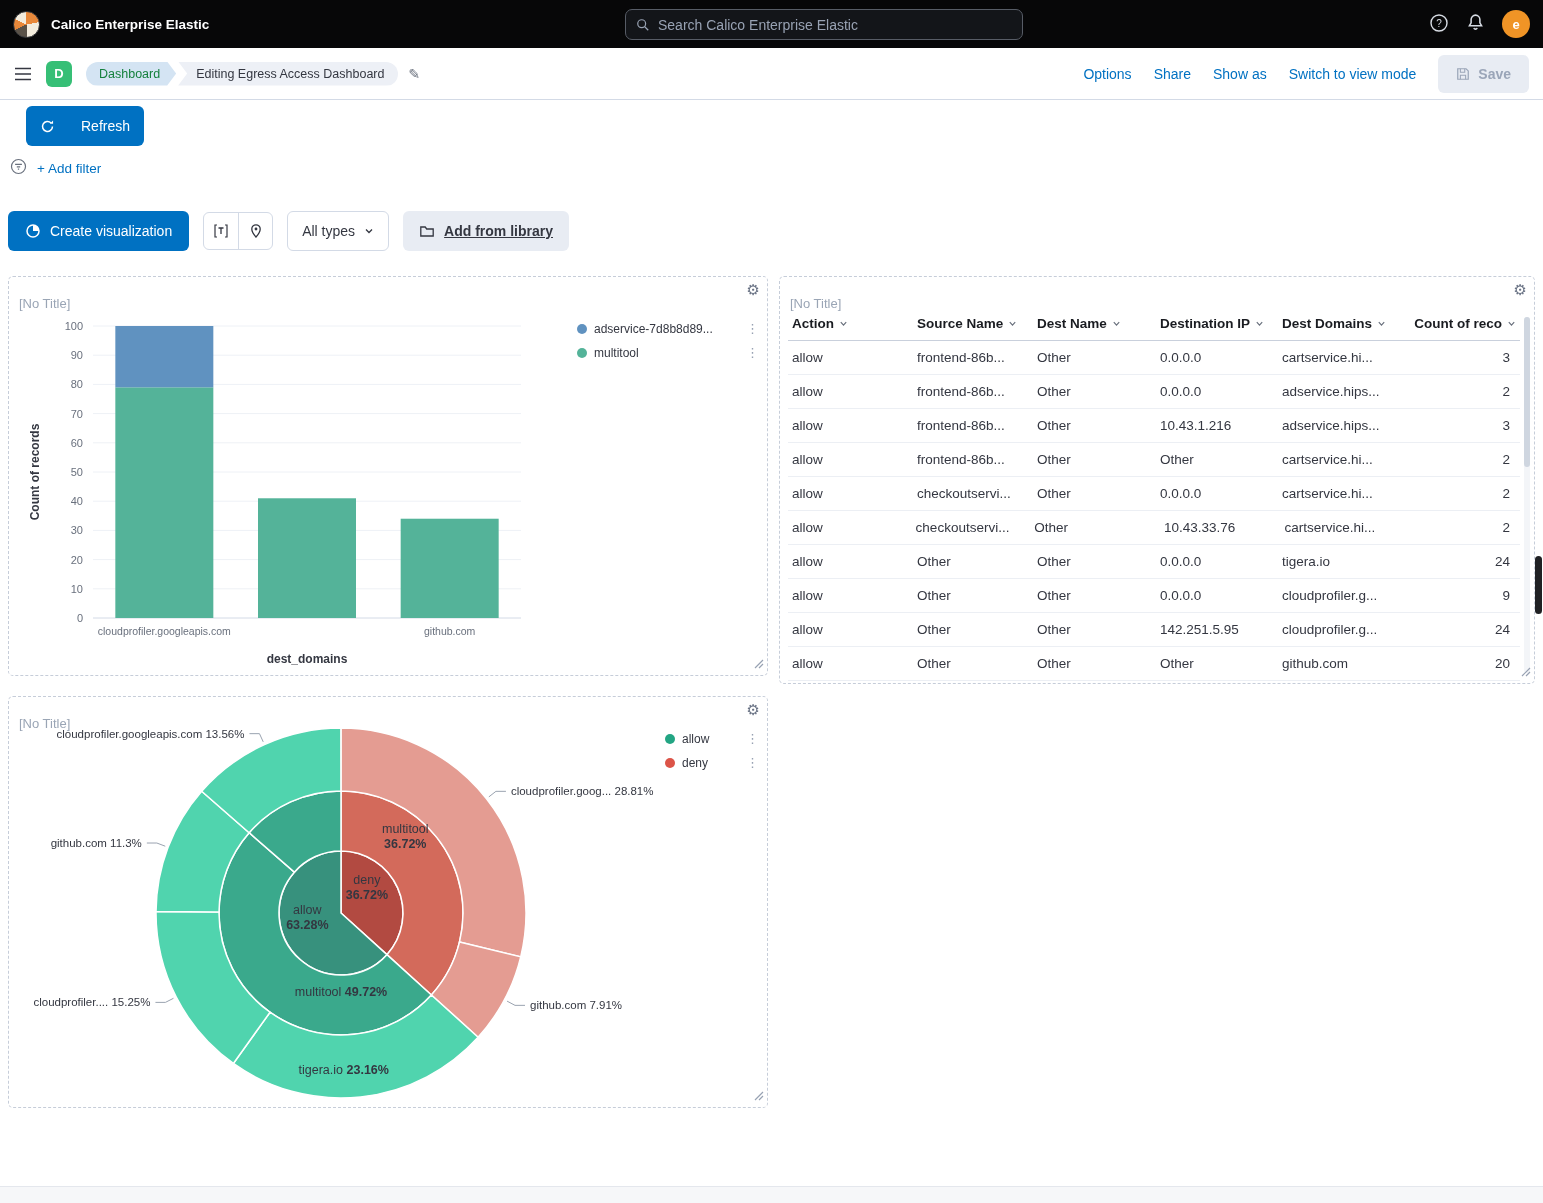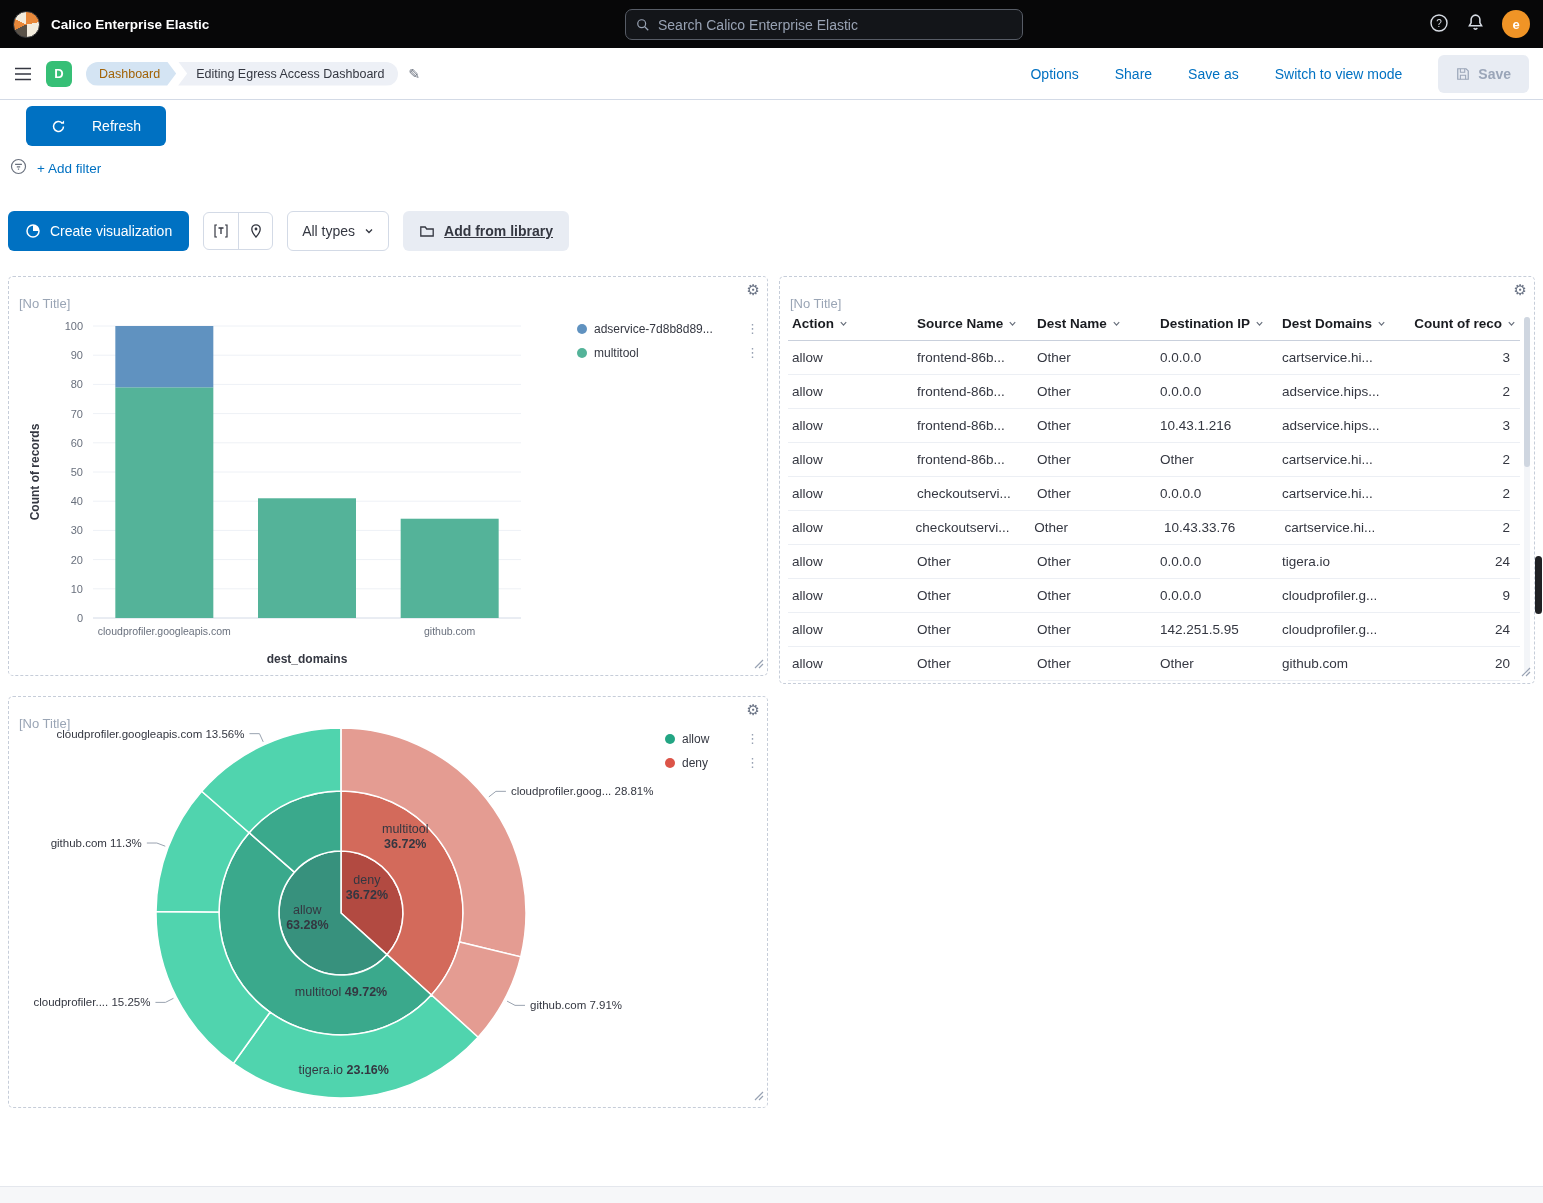--- a/index.html
+++ b/index.html
@@ -27,47 +27,47 @@
     display:flex; align-items:center; justify-content:center; }
 
   
   .navbar { position:absolute; top:48px; left:0; right:0; height:52px; background:#fff; border-bottom:1px solid #d3dae6;
     display:flex; align-items:center; padding:0 14px; }
   .hamburger { margin-right:14px; display:flex; }
   .app-badge { width:26px; height:26px; border-radius:6px; background:#36bf76; color:#fff; font-weight:700; font-size:13px;
     display:flex; align-items:center; justify-content:center; margin-right:14px; }
   .crumbs { display:flex; align-items:center; }
   .crumb { height:24px; display:flex; align-items:center; font-size:12.5px; }
-  .crumb1 { background:#d4e4f3; color:#a16207; padding:0 16px 0 13px; border-radius:12px 0 0 12px;
+  .crumb1 { background:#d4e4f3; color:#15803d; padding:0 16px 0 13px; border-radius:12px 0 0 12px;
     clip-path: polygon(0 0, calc(100% - 9px) 0, 100% 50%, calc(100% - 9px) 100%, 0 100%); }
   .crumb2 { background:#edf0f6; color:#343741; padding:0 14px 0 18px; margin-left:2px; border-radius:0 12px 12px 0;
     clip-path: polygon(0 0, 100% 0, 100% 100%, 0 100%, 9px 50%); }
   .pencil { color:#69707d; font-size:14px; margin-left:10px; }
-  .nav-actions { margin-left:auto; display:flex; align-items:center; gap:36px; font-size:14px; }
+  .nav-actions { margin-left:auto; display:flex; align-items:center; gap:22px; font-size:14px; }
   .nav-actions a { color:#0071c2; }
   .save-btn { height:38px; padding:0 18px; border-radius:6px; background:#e8ecf3; color:#9aa5b8; font-size:14px; font-weight:600;
     display:flex; align-items:center; gap:8px; }
 
   
   .filterbar { position:absolute; top:101px; left:0; right:0; height:50px; display:flex; align-items:center; padding:0 10px; }
   .query-group { display:flex; flex:1; height:40px; }
   .saved-btn { width:48px; height:100%; border:1px solid #d3dae6; border-right:none; border-radius:6px 0 0 6px;
     background:#f5f7fa; display:flex; align-items:center; justify-content:center; gap:3px; }
   .query-input { flex:1; border:1px solid #d3dae6; border-radius:0 6px 6px 0; background:#fff;
     display:flex; align-items:center; padding-left:12px; }
   .query-input input { flex:1; border:none; outline:none; font-size:14px; font-family:inherit; color:#343741; }
   .query-input input::placeholder { color:#69707d; }
   .kql { padding:0 13px; color:#647086; font-size:13px; border-left:1px solid #e3e8f0; align-self:stretch; display:flex; align-items:center; }
   .date-group { display:flex; align-items:center; width:463px; height:40px; margin-left:12px;
     border:1px solid #d3dae6; border-radius:6px; background:#fff; flex:none; }
   .cal-btn { width:51px; height:100%; border-right:1px solid #d3dae6; background:#f5f7fa; border-radius:6px 0 0 6px;
     display:flex; align-items:center; justify-content:center; gap:3px; }
   .time-text { margin-left:13px; font-size:14px; color:#343741; cursor:pointer; }
   .show-dates { margin-left:auto; margin-right:13px; color:#0071c2; font-size:14px; }
-  .refresh-btn { width:140px; height:40px; margin-left:16px; flex:none; background:#0071c2; color:#fff; border-radius:6px;
+  .refresh-btn { width:118px; height:40px; margin-left:16px; flex:none; background:#0071c2; color:#fff; border-radius:6px;
     font-size:14px; display:flex; align-items:center; justify-content:center; gap:26px; }
 
   .addfilter { position:absolute; top:154px; left:0; height:28px; display:flex; align-items:center; padding:0 10px; gap:10px; }
   .addfilter a { color:#0071c2; font-size:13.5px; }
 
   
   .toolbar { position:absolute; top:208px; left:0; height:46px; display:flex; align-items:center; padding:0 8px; gap:14px; }
   .create-btn { height:40px; padding:0 17px; background:#0071c2; color:#fff; border-radius:6px; font-size:14px;
     display:flex; align-items:center; gap:9px; }
   .icon-pair { display:flex; height:38px; border:1px solid #d3dae6; border-radius:6px; overflow:hidden; background:#fff; }
@@ -153,21 +153,21 @@
   </button>
   <span class="app-badge">D</span>
   <div class="crumbs">
     <a class="crumb crumb1">Dashboard</a>
     <span class="crumb crumb2">Editing Egress Access Dashboard</span>
     <span class="pencil uni">✎</span>
   </div>
   <div class="nav-actions">
     <a>Options</a>
     <a>Share</a>
-    <a>Save as</a>
+    <a>Show as</a>
     <a>Switch to view mode</a>
     <button class="save-btn">
       <svg width="14" height="14" viewBox="0 0 16 16">
           <path d="M2 2h9.5L14 4.5V14H2z" fill="none" stroke="#9aa5b8" stroke-width="1.4"></path>
           <path d="M5 2v4h5V2M5 14V9.5h6V14" fill="none" stroke="#9aa5b8" stroke-width="1.2"></path>
         </svg>
       <span>Save</span>
     </button>
   </div>
 </nav>

